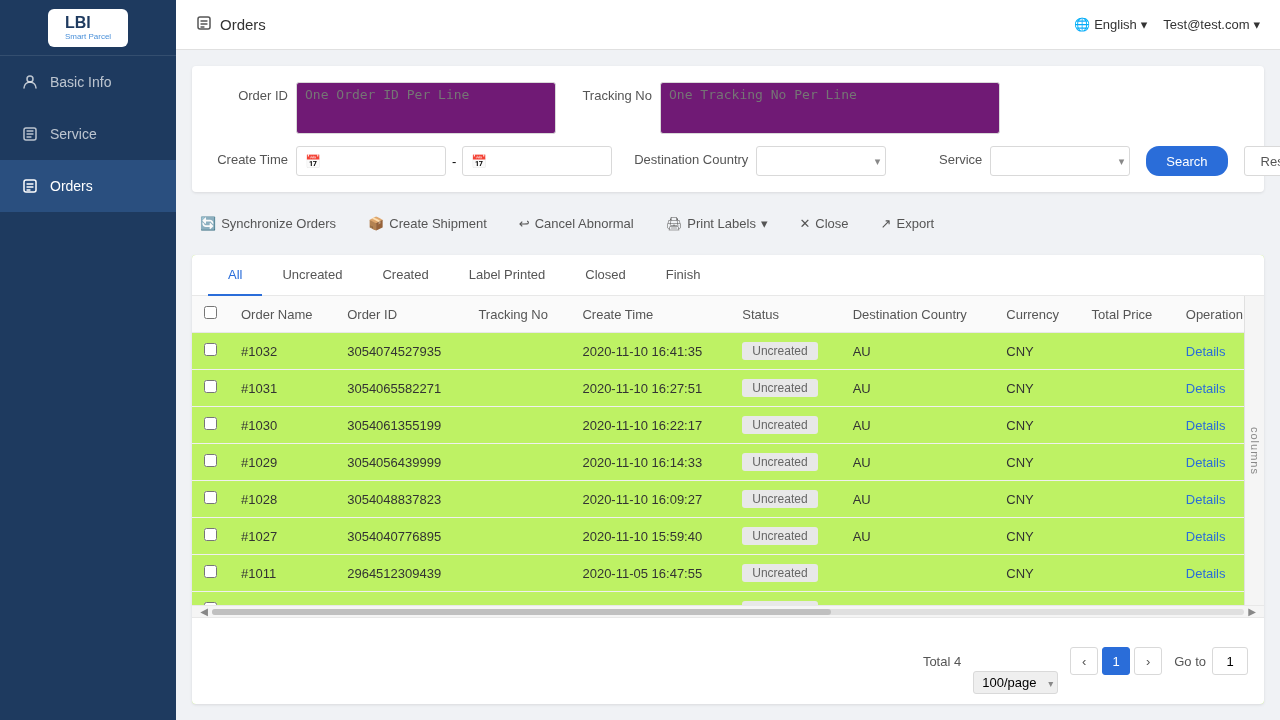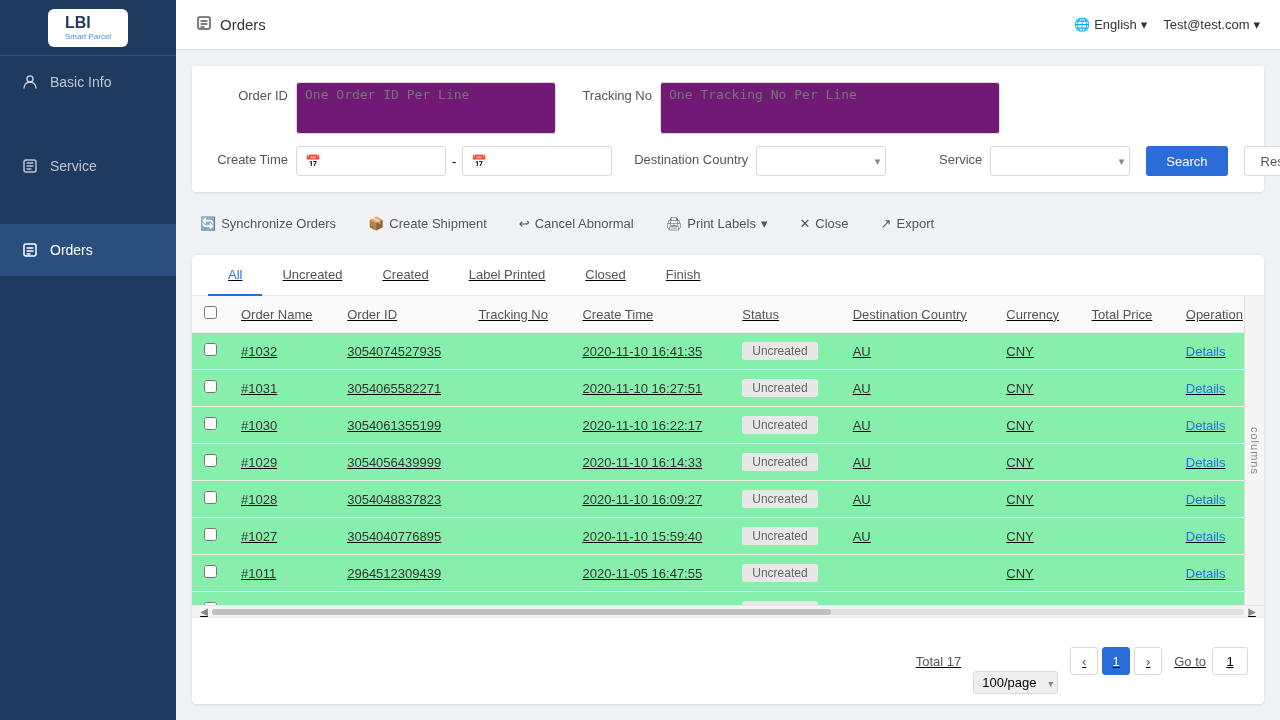--- a/index.html
+++ b/index.html
@@ -35,21 +35,21 @@
     .logo-text {
       color: #1e3a5f;
       font-weight: bold;
       font-size: 16px;
     }
     .logo-sub {
       color: #4a90d9;
       font-size: 8px;
       text-align: right;
     }
-    .sidebar-nav { display: flex; flex-direction: column; gap: 32px; }
+    .sidebar-nav { display: flex; flex-direction: column; }
     .sidebar-item {
       display: flex;
       align-items: center;
       padding: 16px 20px;
       color: rgba(255,255,255,0.7);
       cursor: pointer;
       gap: 10px;
       font-size: 14px;
     }
     .sidebar-item.active { background: #2a4f7f; color: white; }
@@ -183,21 +183,21 @@
       top: 50%;
       transform: translateY(-50%);
       font-size: 11px;
       color: #888;
       pointer-events: none;
     }
     .btn-search {
       background: #2a6dd9;
       color: white;
       border: none;
-      border-radius: 3px;
+      border-radius: 13px;
       padding: 6px 20px;
       font-size: 13px;
       cursor: pointer;
       height: 30px;
     }
     .btn-reset {
       background: white;
       color: #555;
       border: 1px solid #d9d9d9;
       border-radius: 3px;
@@ -221,28 +221,27 @@
       color: #555;
       cursor: pointer;
       font-size: 13px;
       background: none;
       border: none;
       padding: 4px 8px;
     }
 
     
     .table-card {
-      background: #86efac;
+      background: #bef264;
       border-radius: 4px;
       box-shadow: 0 1px 3px rgba(0,0,0,0.1);
       flex: 1;
       display: flex;
       flex-direction: column;
       overflow: hidden;
-      text-decoration: underline;
     }
 
     
     .tabs {
       display: flex;
       border-bottom: 1px solid #e8e8e8;
       padding: 0 16px;
       background: white;
     }
     .tab {
@@ -713,21 +712,21 @@
 
       <div class="scroll-bar-wrap">
         <div class="scroll-arrow">◀</div>
         <div class="scroll-track">
           <div class="scroll-thumb"></div>
         </div>
         <div class="scroll-arrow">▶</div>
       </div>
 
       <div class="pagination-bar">
-        <span class="pagination-total">Total 17</span>
+        <span class="pagination-total">Total 4</span>
         <div class="page-size-wrap">
           <select class="page-size-select">
             <option value="100">100/page</option>
             <option value="50">50/page</option>
             <option value="20">20/page</option>
           </select>
         </div>
         <div class="page-nav">
           <div class="page-btn">‹</div>
           <div class="page-btn active">1</div>

